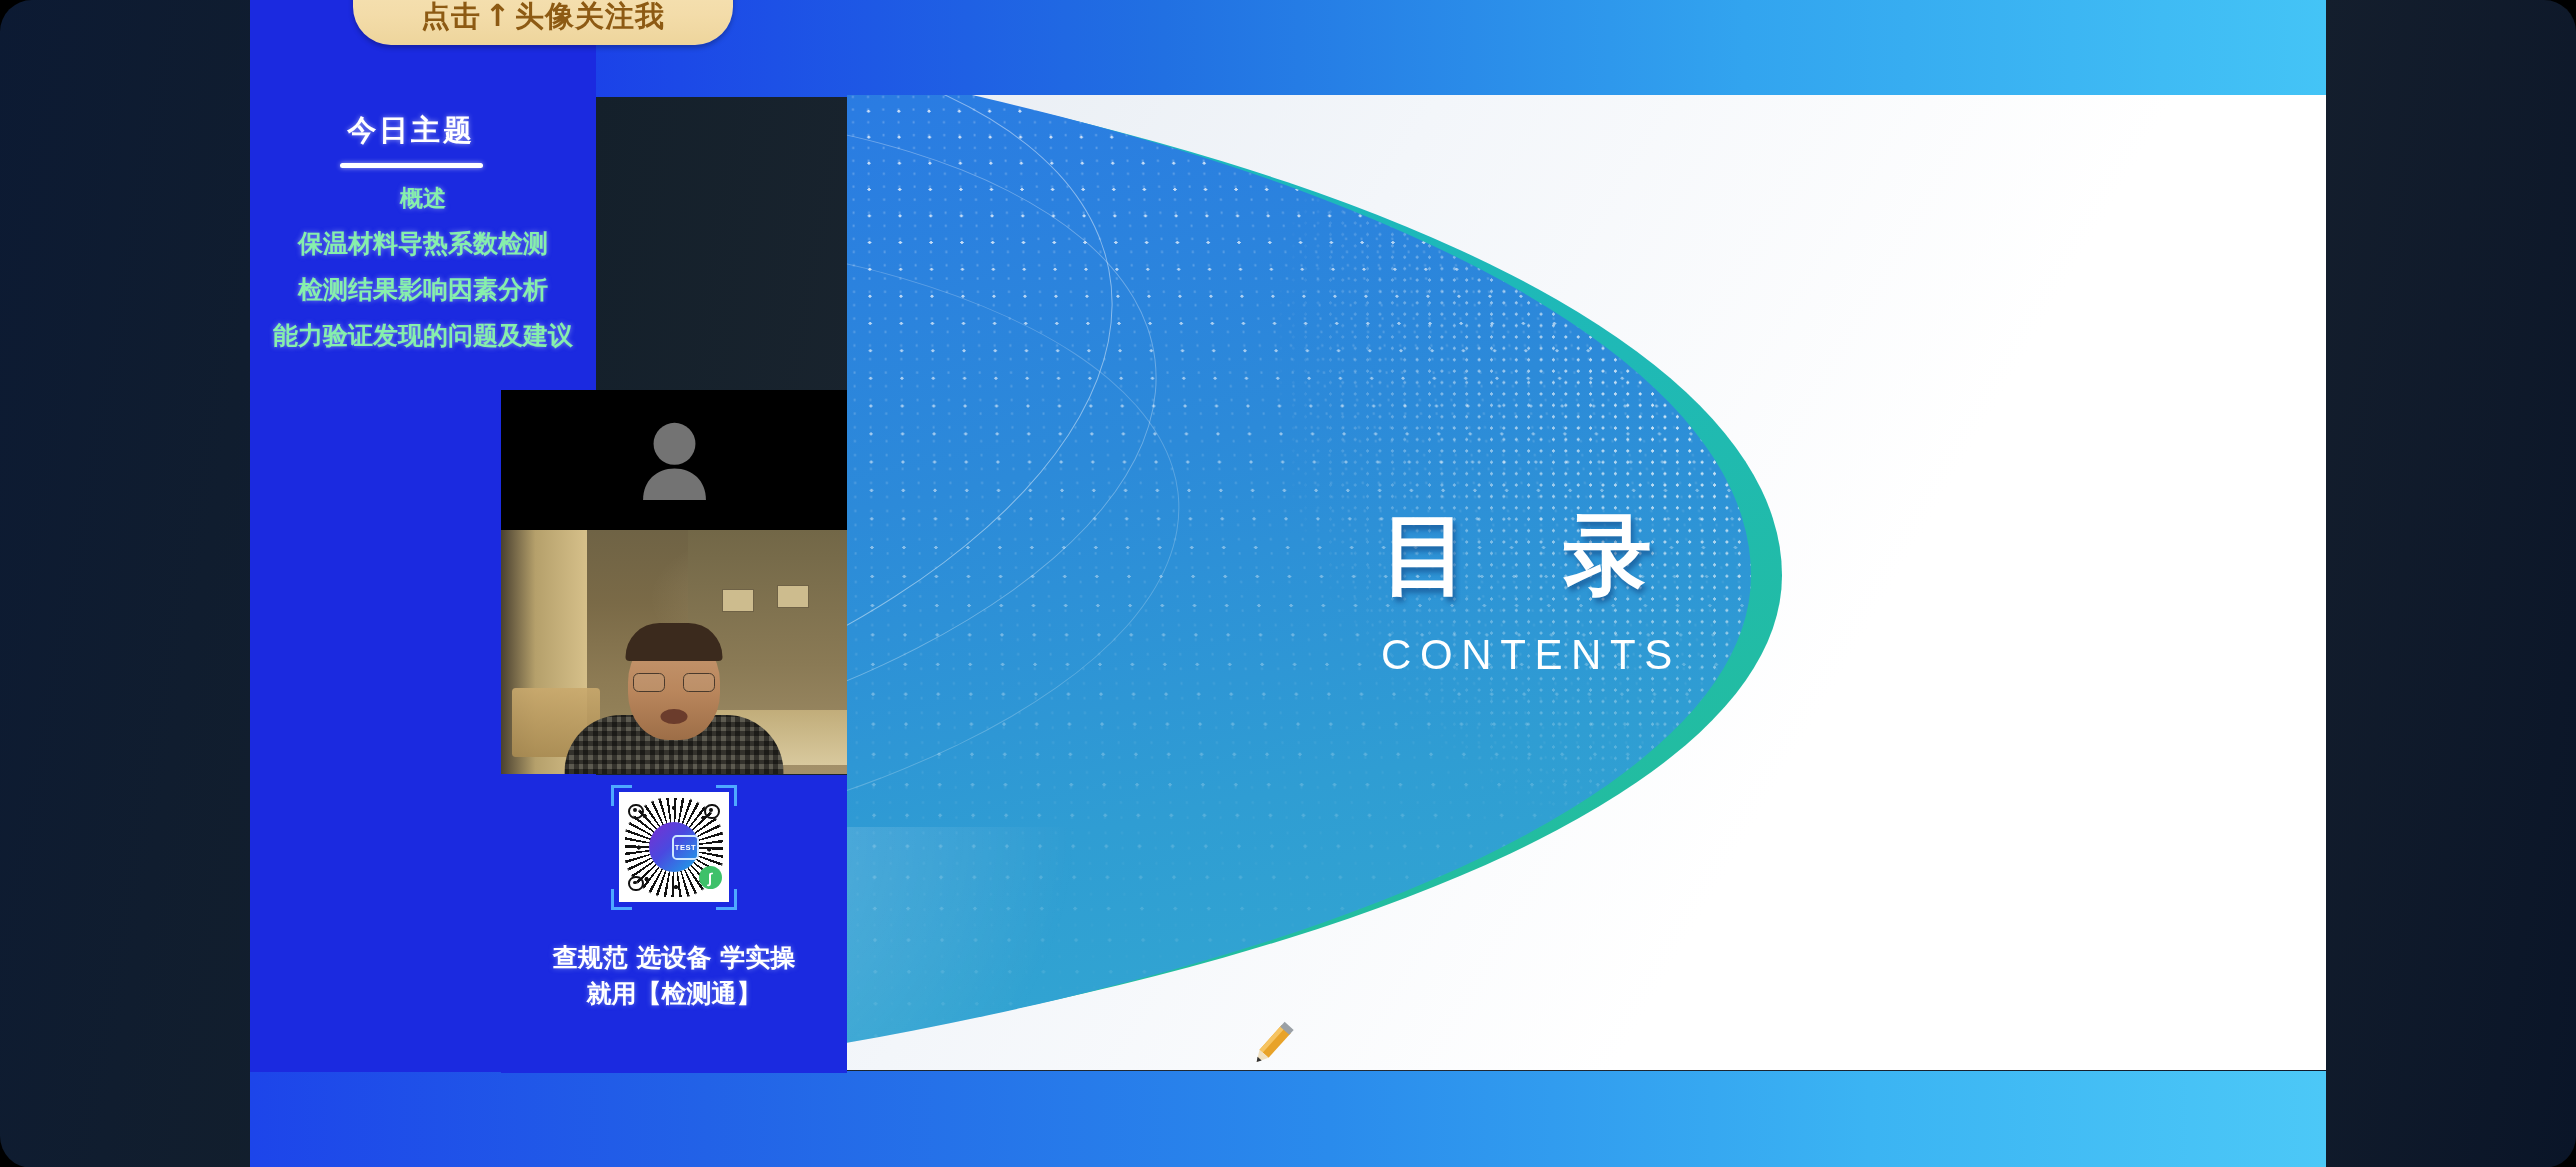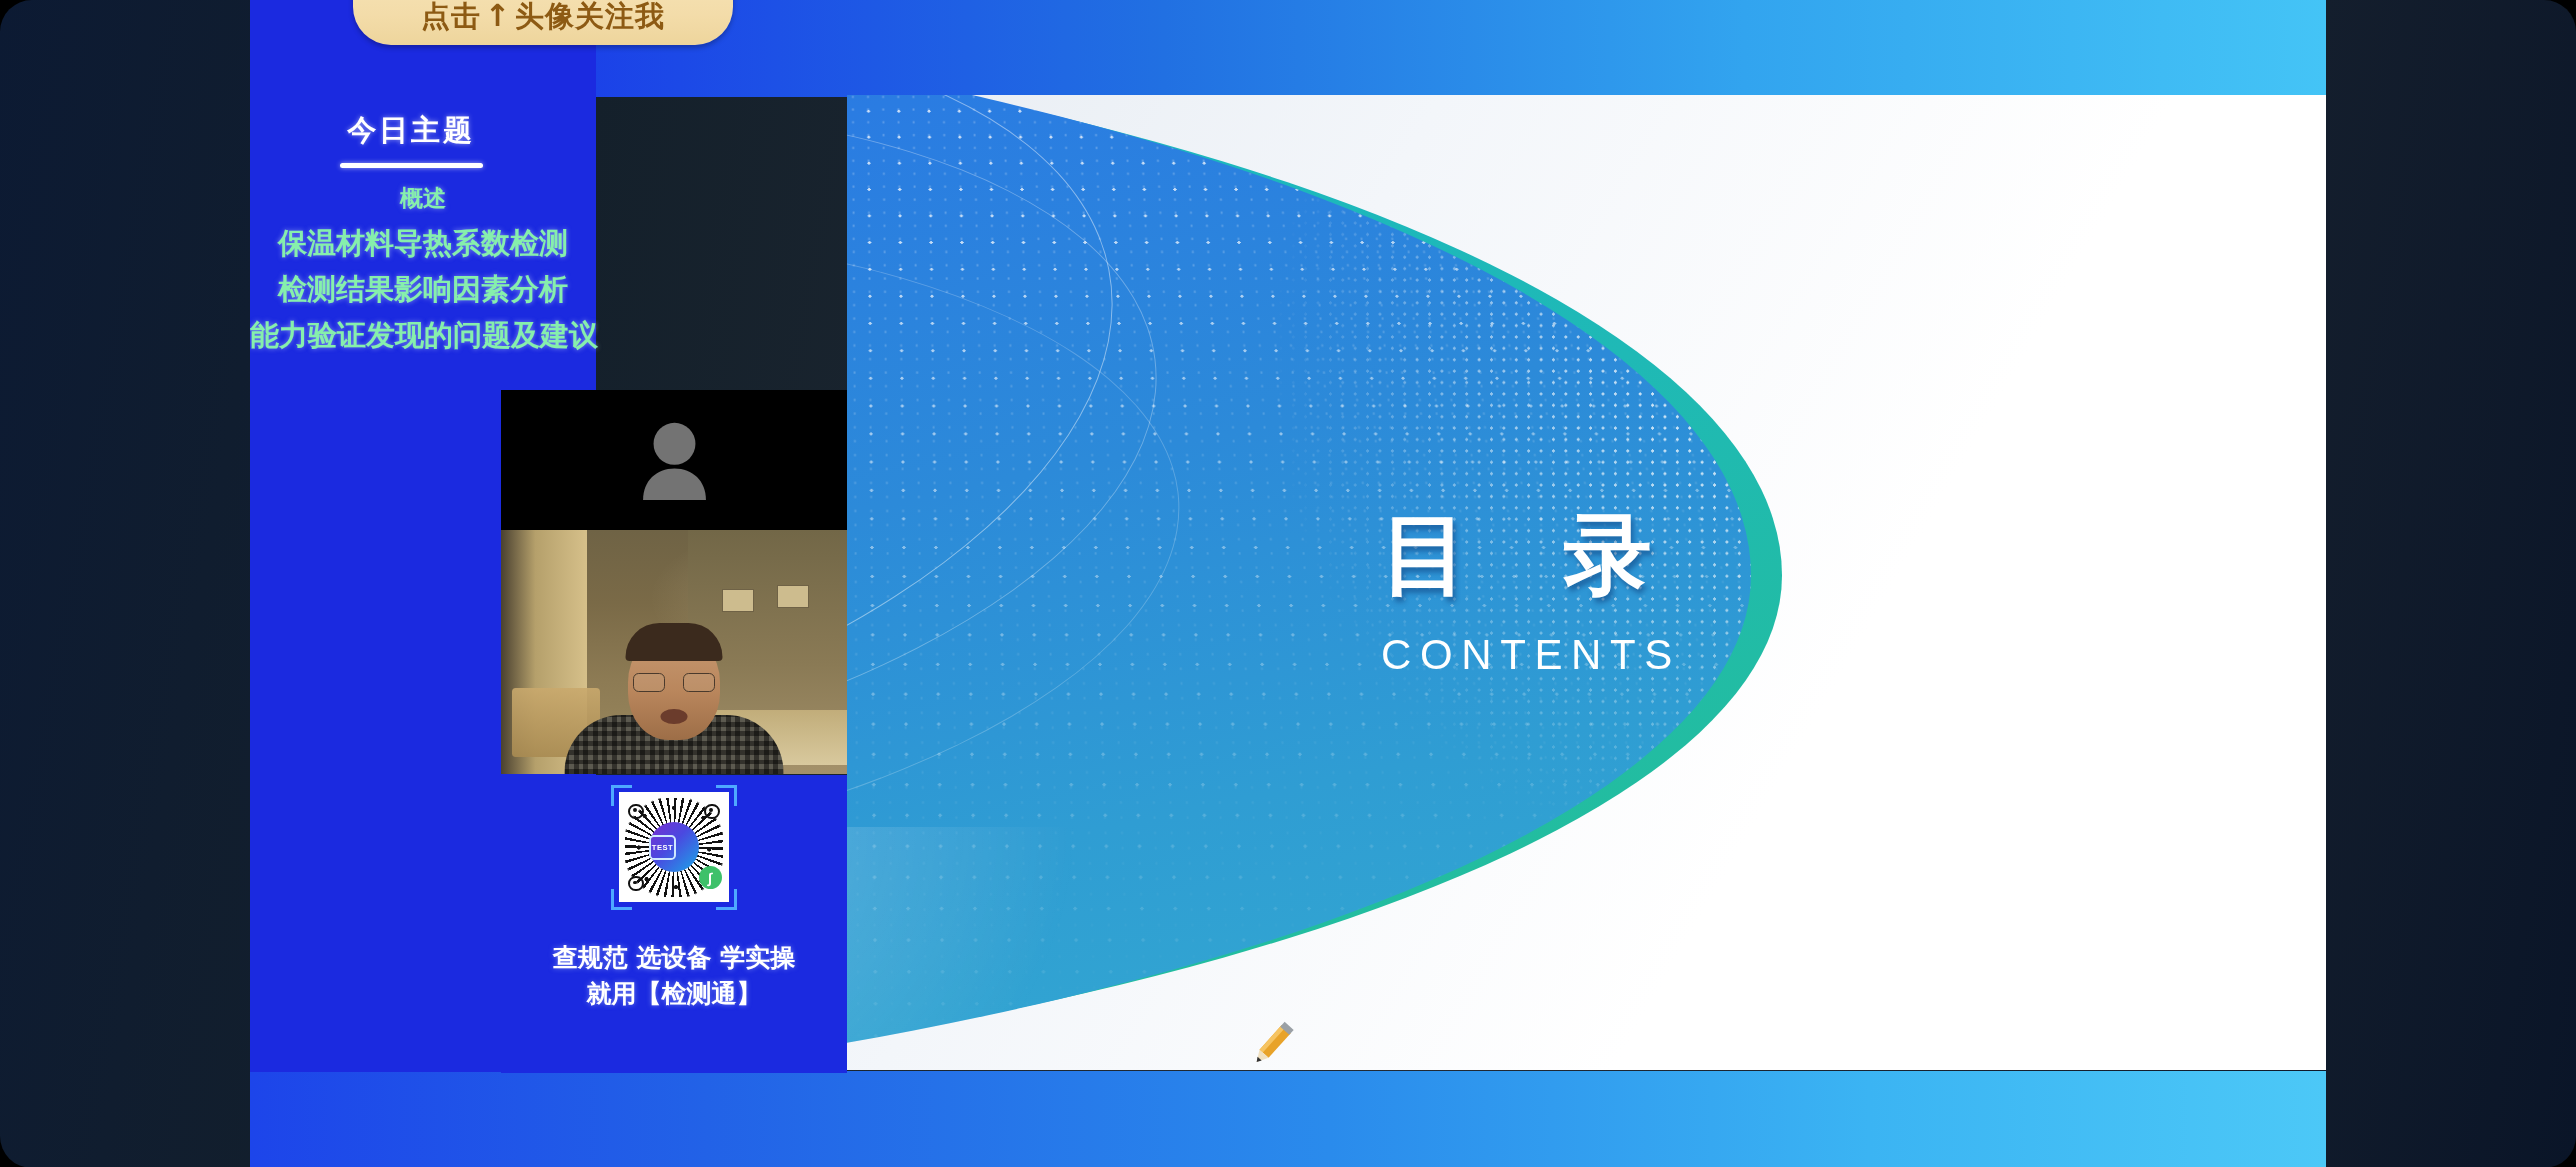--- a/index.html
+++ b/index.html
@@ -72,21 +72,21 @@
   
   #topic-list{
     position:absolute; left:0; top:177px; width:346px; text-align:center;
   }
   #topic-list .item{
     font-size:23px; font-weight:bold; color:#86efac;
     line-height:46px; white-space:nowrap;
     text-shadow:0 0 4.8px rgba(210,225,255,.55);
     font-family:Liberation Mono, monospace;
   }
-  #topic-list .item.small{ font-size:29px; }
+  #topic-list .item.small{ font-size:25px; }
 
   
   #tile-a{
     position:absolute; left:251px; top:390px; width:346px; height:140px;
     background:#000;
     display:flex; align-items:center; justify-content:center;
   }
   #tile-a svg{ opacity:.75; }
 
   #tile-b{
@@ -185,21 +185,21 @@
     -webkit-mask-image:radial-gradient(circle at 50% 50%, transparent 0 23px, #000 25px 50px, transparent 52px);
             mask-image:radial-gradient(circle at 50% 50%, transparent 0 23px, #000 25px 50px, transparent 52px);
   }
   .finder{ position:absolute; width:15.3px; height:15.3px; border:2.9px solid #111; border-radius:50%; }
   .finder::after{ content:""; position:absolute; left:2.9px; top:2.9px; width:3.8px; height:3.8px; background:#111; border-radius:50%; }
   .finder.f1{ left:9.5px; top:11.4px; } .finder.f2{ right:9.5px; top:11.4px; } .finder.f3{ left:9.5px; bottom:11.4px; }
   #qr-logo{
     position:absolute; left:50%; top:50%; transform:translate(-50%,-50%);
     width:50px; height:50px; border-radius:50%;
     background:linear-gradient(135deg,#7b2fd0 0%,#4a49e0 45%,#1aa8e8 100%);
-    display:flex; align-items:center; justify-content:flex-start;
+    display:flex; align-items:center; justify-content:flex-end;
   }
   #qr-logo .bk{
     width:27px; height:25px; border:2.9px solid #cfe8ff; border-radius:4.8px;
     display:flex; align-items:center; justify-content:center;
     font-size:7.6px; font-weight:bold; color:#fff; letter-spacing:0.5px;
   }
   #qr-mini{
     position:absolute; right:7.6px; bottom:13.4px; width:23px; height:23px;
     border-radius:50%; background:#3ec16a;
     display:flex; align-items:center; justify-content:center;

